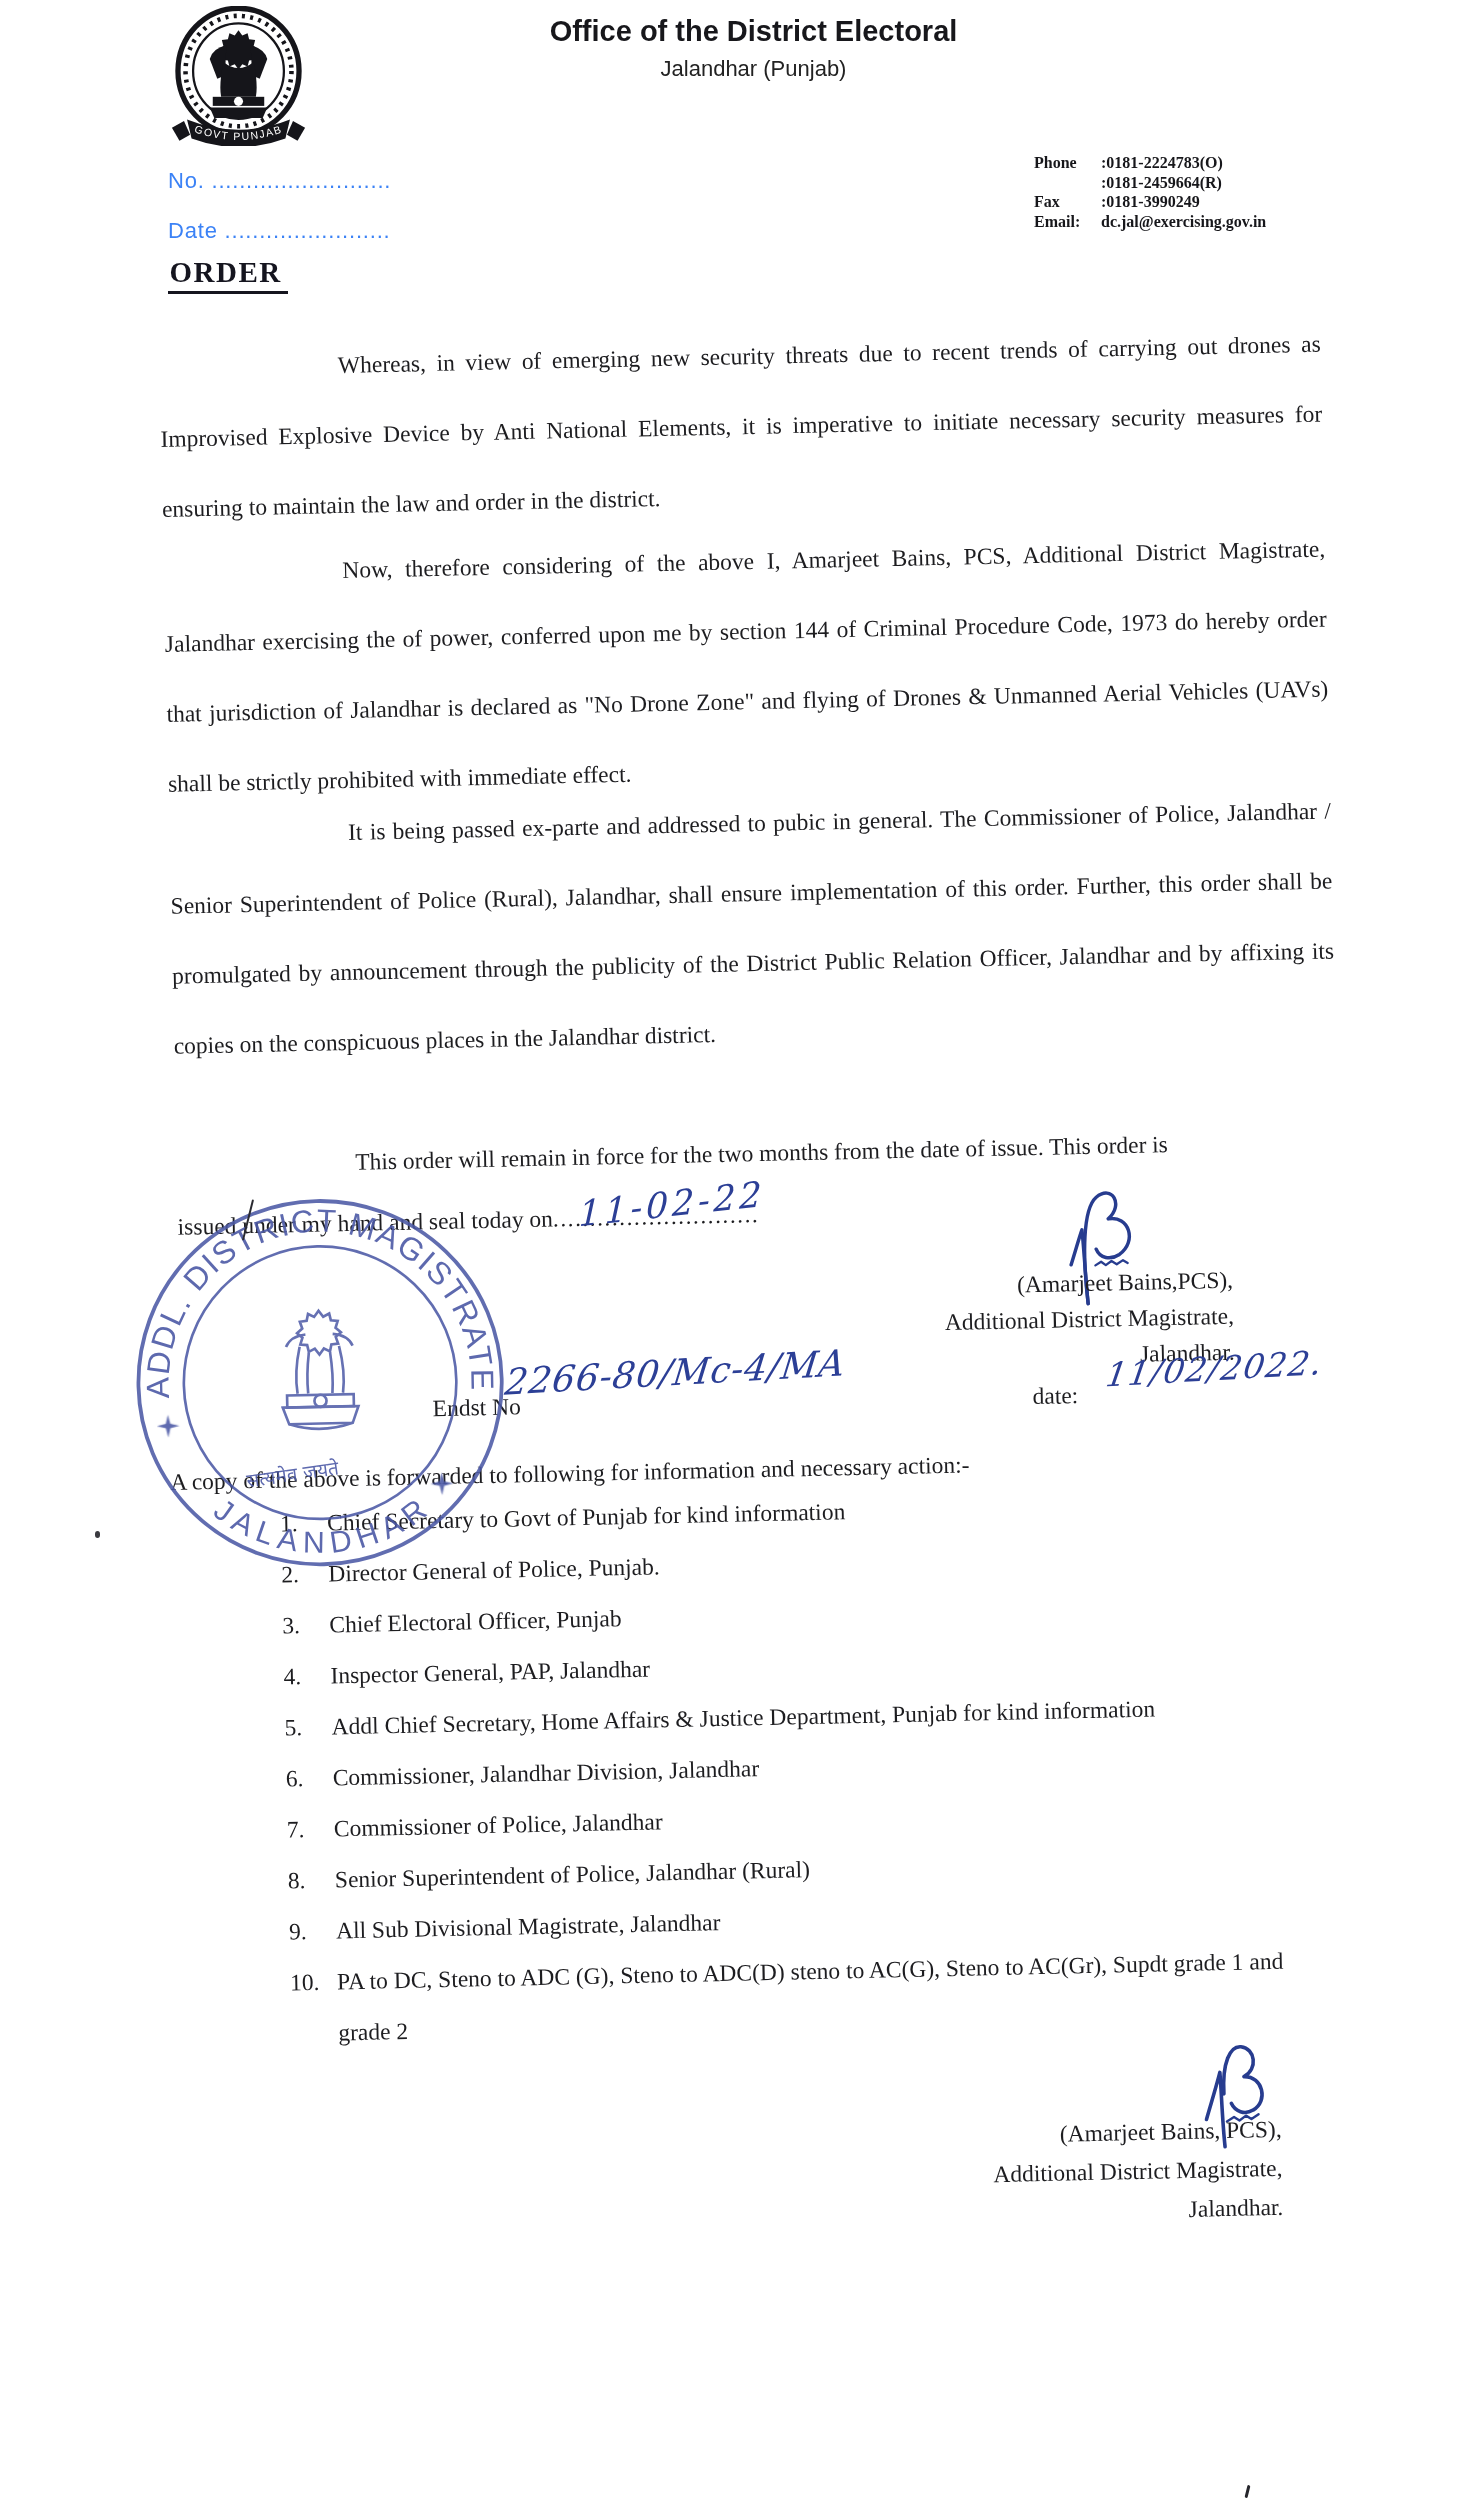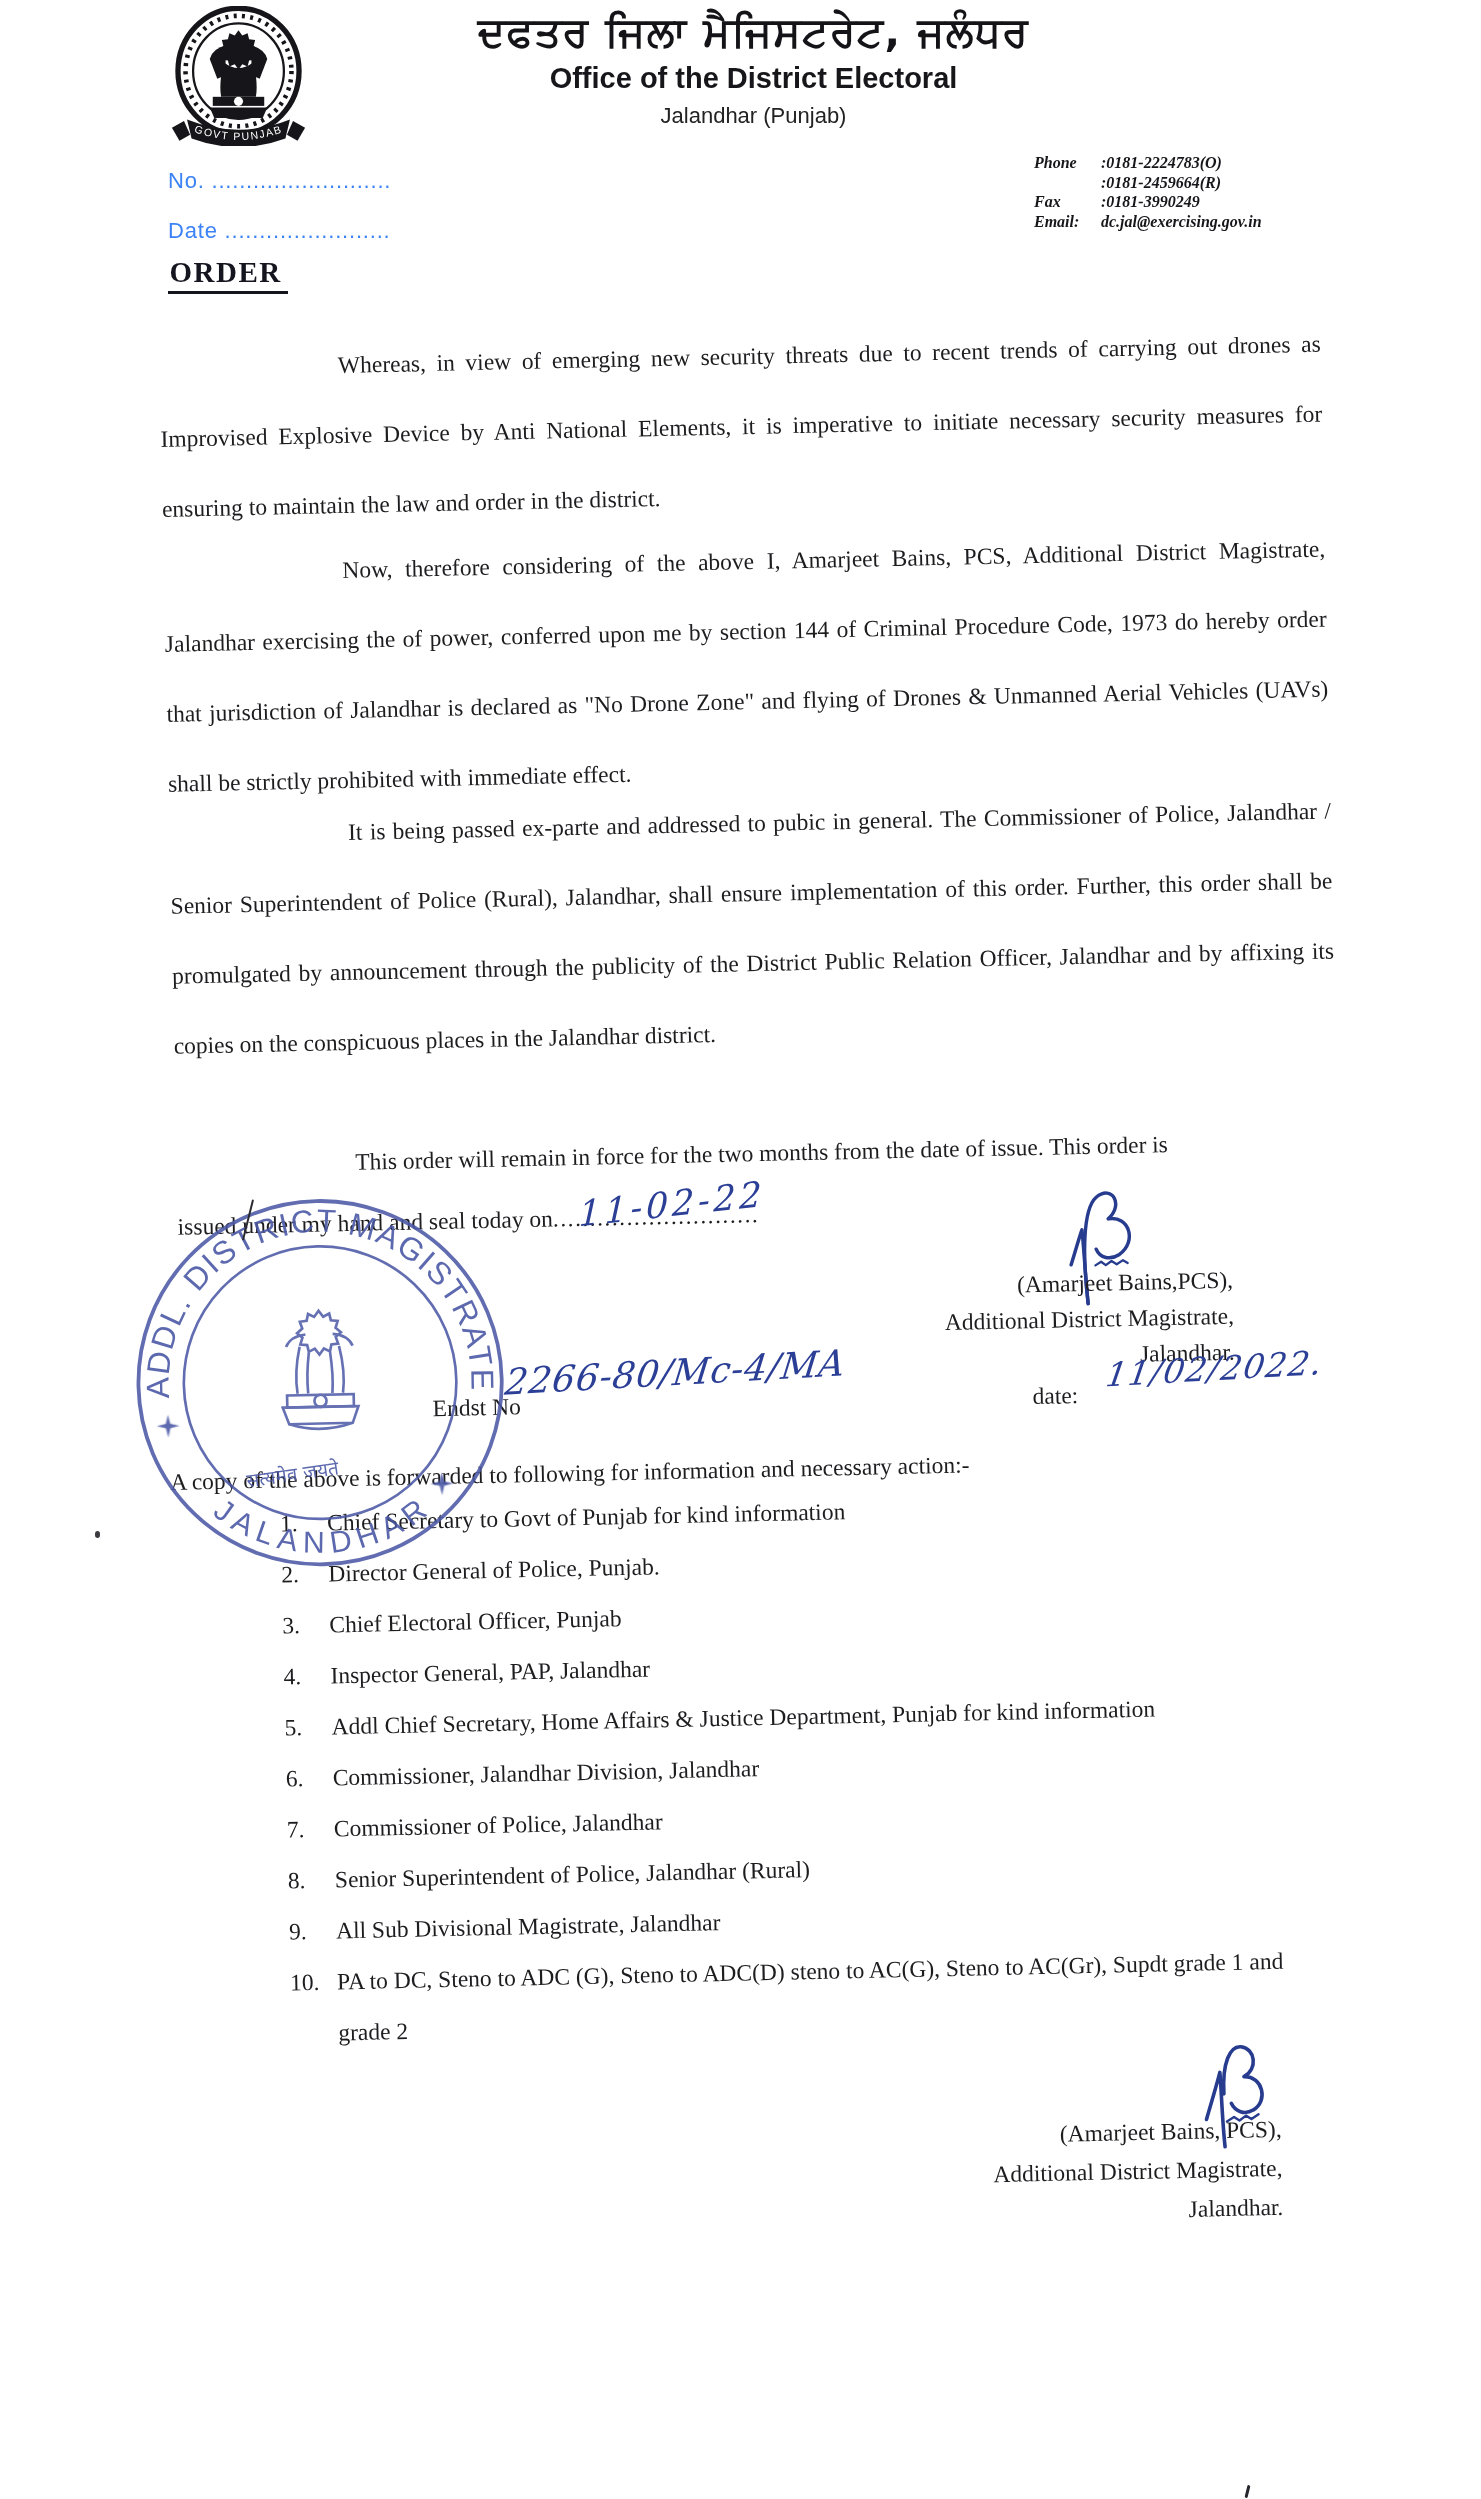--- a/index.html
+++ b/index.html
@@ -26,21 +26,21 @@
     font-size:22px; line-height:26px; margin-top:7.6px; color:#222;
   }
 
   .ref-line {
     font-family:"Liberation Sans", sans-serif; font-size:22px; color:#3b82f6;
     letter-spacing:0.8px;
   }
   .ref-no   { left:168px; top:168px; }
   .ref-date { left:168px; top:218px; }
 
-  .contact { left:1034px; top:153px; font-size:16px; font-weight:bold; line-height:19.7px; color:#17171b;font-style:italic; }
+  .contact { left:1034px; top:153px; font-size:16px; font-weight:bold; line-height:19.7px; color:#17171b; }
   .contact-row { display:flex; }
   .contact-label { width:67px; flex:0 0 67px; }
   .contact-value { white-space:nowrap; }
 
   .order-heading {
     left:168px; top:256px; font-size:29px; font-weight:bold; letter-spacing:1.5px;
     color:#15151f; border-bottom:3.8px solid #15151f; padding:0 6px 2.3px 1.5px;
   }
 
   
@@ -117,21 +117,20 @@
       <defs>
           <path id="ribArc" d="M40,166 q60,22 120,0"></path>
         </defs>
       <text font-size="14" font-family="Liberation Sans, sans-serif" fill="#ffffff" letter-spacing="2">
         <textPath href="#ribArc" startOffset="50%" text-anchor="middle">GOVT PUNJAB</textPath>
       </text>
     </g>
   </svg>
 
   <div class="abs title-block">
-    <div class="title-punjabi">ਦਫਤਰ ਜਿਲਾ ਮੈਜਿਸਟਰੇਟ, ਜਲੰਧਰ</div>
     <div class="title-english">Office of the District Electoral</div>
     <div class="title-place">Jalandhar (Punjab)</div>
   </div>
 
   <div class="abs ref-line ref-no">No. ..........................</div>
   <div class="abs ref-line ref-date">Date ........................</div>
 
   <div class="abs contact">
     <div class="contact-row">
       <span class="contact-label">Phone</span>

